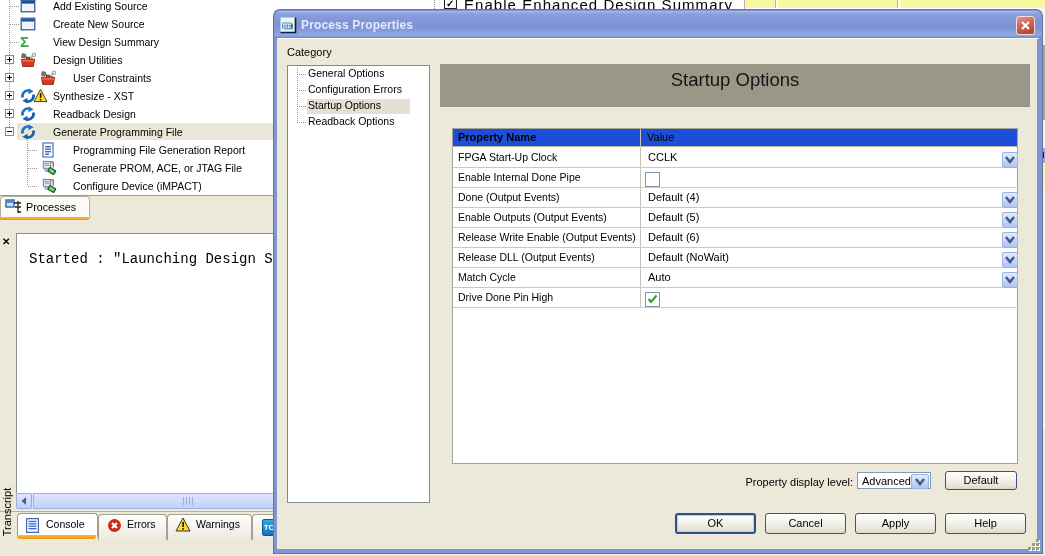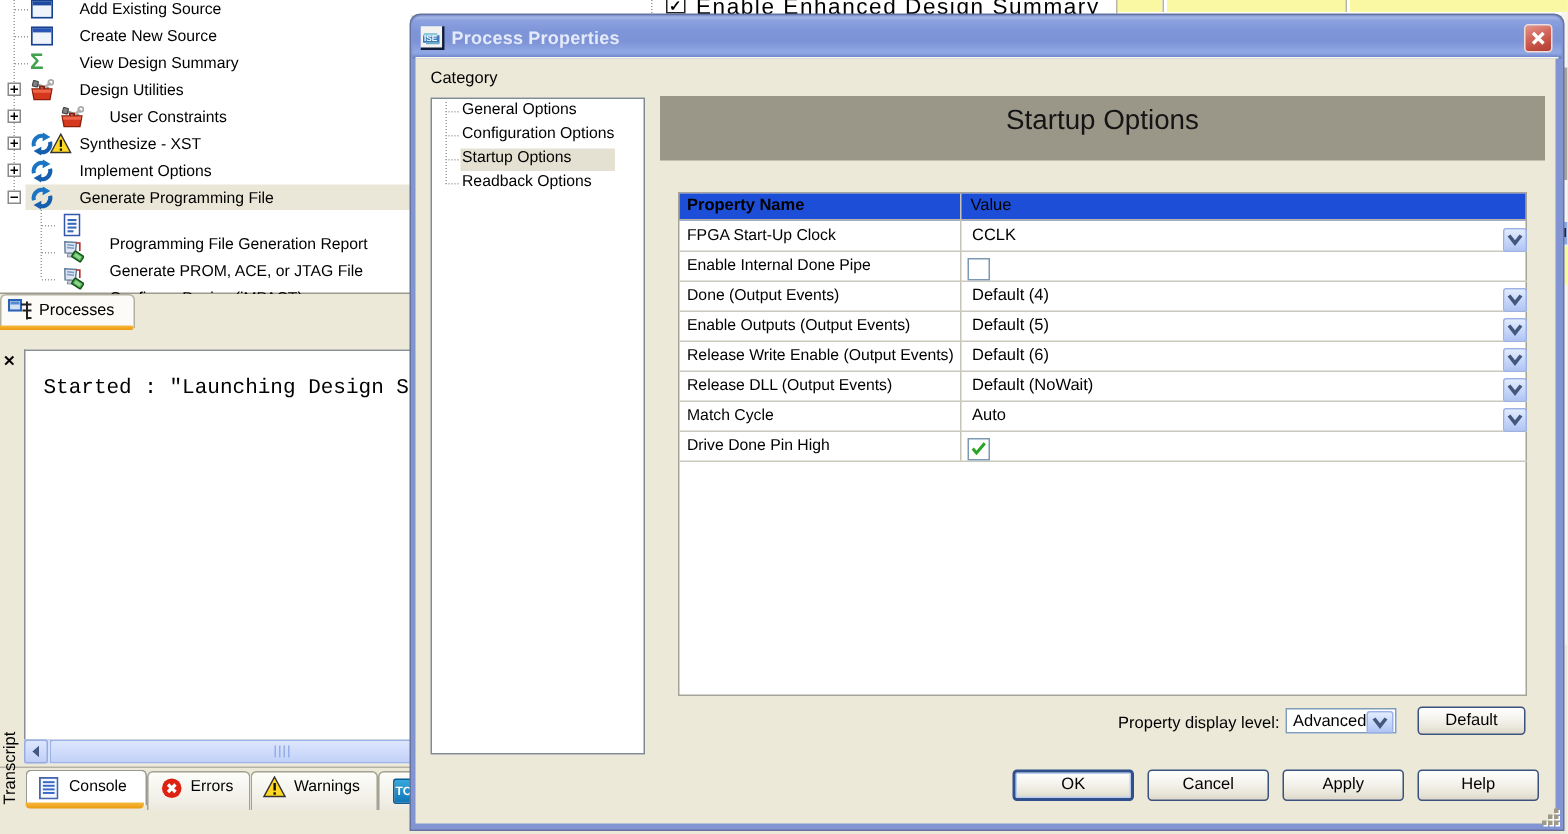--- a/index.html
+++ b/index.html
@@ -5,21 +5,21 @@
   html,body{margin:0;padding:0;}
   #root{position:relative;width:1045px;height:556px;overflow:hidden;background:#ece9d8;
         font-family:"Liberation Sans",sans-serif;font-size:10.5px;color:#000;}
   .abs{position:absolute;}
   
   #tree{left:0;top:0;width:274px;height:195px;background:#fff;border-bottom:1px solid #9c9a8c;}
   .trow{position:absolute;left:0;width:274px;height:18px;}
   .tlabel{position:absolute;left:53px;top:3px;white-space:nowrap;font-size:10.5px;line-height:13px;}
   .ticon{position:absolute;left:20px;top:1px;width:16px;height:16px;}
   .cicon{position:absolute;left:40px;top:1px;width:16px;height:16px;}
-  .clabel{position:absolute;left:73px;top:16px;white-space:nowrap;font-size:10.5px;line-height:13px;}
+  .clabel{position:absolute;left:73px;top:3px;white-space:nowrap;font-size:10.5px;line-height:13px;}
   .expand{position:absolute;left:5px;width:9px;height:9px;background:#fff;border:1px solid #8a8a8a;box-sizing:border-box;}
   .expand i{position:absolute;left:1px;top:3px;width:5px;height:1px;background:#000;}
   .expand b{position:absolute;left:3px;top:1px;width:1px;height:5px;background:#000;}
   .dotv{position:absolute;width:1px;background-image:linear-gradient(#999 1px,transparent 1px);background-size:1px 2px;}
   .doth{position:absolute;height:1px;background-image:linear-gradient(90deg,#999 1px,transparent 1px);background-size:2px 1px;}
   
   .tab{position:absolute;border:1px solid #a5a294;border-bottom:none;border-radius:4px 4px 0 0;
        background:linear-gradient(180deg,#fdfdfb,#eceadf);}
   .tabtxt{position:absolute;font-size:10.5px;white-space:nowrap;}
   
@@ -125,21 +125,21 @@
         </svg>
       <div class="tlabel">Synthesize - XST</div>
     </div>
     <div class="trow" style="top:105px;">
       <svg class="ticon" viewBox="0 0 16 16">
           <path d="M2.6 9.5 A5.6 5.6 0 0 1 9.0 2.6" fill="none" stroke="#1b74c4" stroke-width="2.7"></path>
           <polygon points="8.6,0.4 13.6,3.3 8.4,6.2" fill="#1b74c4"></polygon>
           <path d="M13.4 6.5 A5.6 5.6 0 0 1 7.0 13.4" fill="none" stroke="#155fae" stroke-width="2.7"></path>
           <polygon points="7.4,15.6 2.4,12.7 7.6,9.8" fill="#155fae"></polygon>
         </svg>
-      <div class="tlabel">Implement Options</div>
+      <div class="tlabel">Readback Design</div>
     </div>
     <div class="trow" style="top:123px;">
       <svg class="ticon" viewBox="0 0 16 16">
           <path d="M2.6 9.5 A5.6 5.6 0 0 1 9.0 2.6" fill="none" stroke="#1b74c4" stroke-width="2.7"></path>
           <polygon points="8.6,0.4 13.6,3.3 8.4,6.2" fill="#1b74c4"></polygon>
           <path d="M13.4 6.5 A5.6 5.6 0 0 1 7.0 13.4" fill="none" stroke="#155fae" stroke-width="2.7"></path>
           <polygon points="7.4,15.6 2.4,12.7 7.6,9.8" fill="#155fae"></polygon>
         </svg>
       <div class="tlabel">Generate Programming File</div>
     </div>
@@ -282,21 +282,21 @@
       <div class="abs" style="left:10px;top:7px;font-size:11px;">Category</div>
 
       <div class="abs" style="left:10px;top:26px;width:143px;height:438px;background:#fff;border:1px solid #808a93;box-sizing:border-box;">
         <div class="dotv" style="left:9px;top:2px;height:55px;"></div>
         <div class="doth" style="left:9px;top:8px;width:9px;"></div>
         <div class="doth" style="left:9px;top:24px;width:9px;"></div>
         <div class="doth" style="left:9px;top:40px;width:9px;"></div>
         <div class="doth" style="left:9px;top:56px;width:9px;"></div>
         <div class="abs" style="left:19px;top:33px;width:103px;height:15px;background:#e4e1d2;"></div>
         <div class="abs" style="left:20px;top:1px;font-size:10.5px;">General Options</div>
-        <div class="abs" style="left:20px;top:17px;font-size:10.5px;">Configuration Options</div>
+        <div class="abs" style="left:20px;top:17px;font-size:10.5px;">Configuration Errors</div>
         <div class="abs" style="left:20px;top:33px;font-size:10.5px;">Startup Options</div>
         <div class="abs" style="left:20px;top:49px;font-size:10.5px;">Readback Options</div>
       </div>
 
       <div class="abs" style="left:163px;top:25px;width:590px;height:43px;background:#9a9789;">
         <div style="position:absolute;left:0;top:5px;width:100%;text-align:center;font-size:18.5px;color:#141414;">Startup Options</div>
       </div>
 
       <div class="abs" style="left:175px;top:89px;width:566px;height:336px;background:#fff;border:1px solid #a6a399;box-sizing:border-box;">
 

